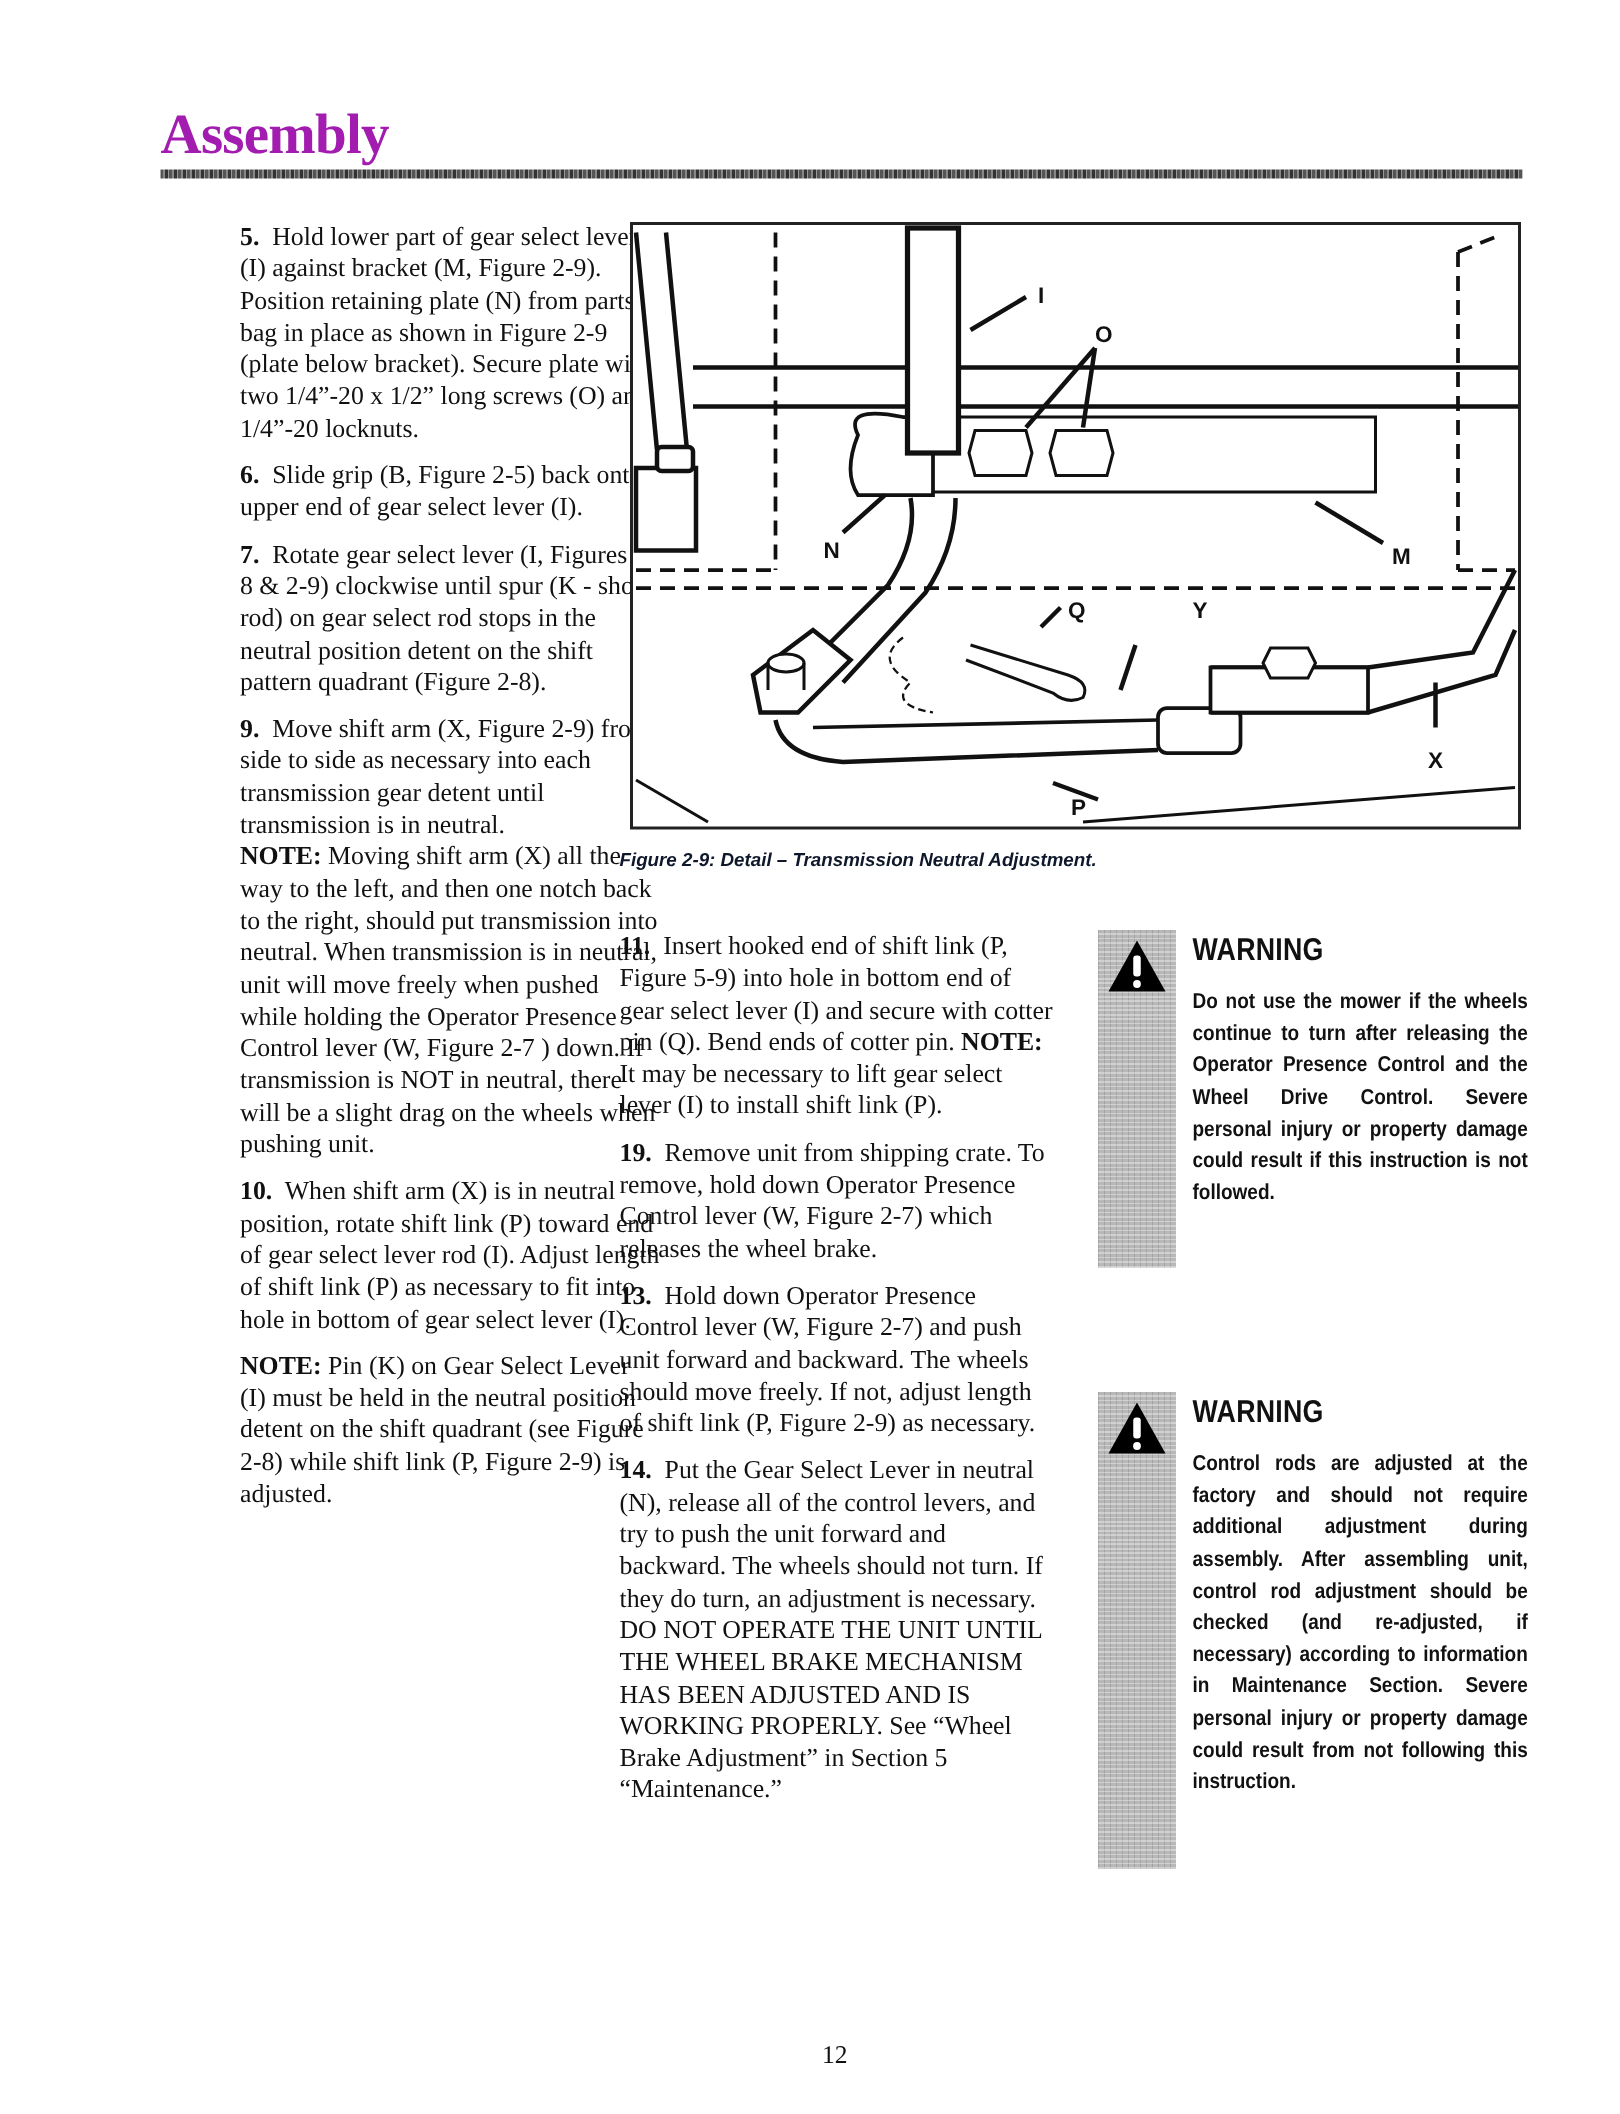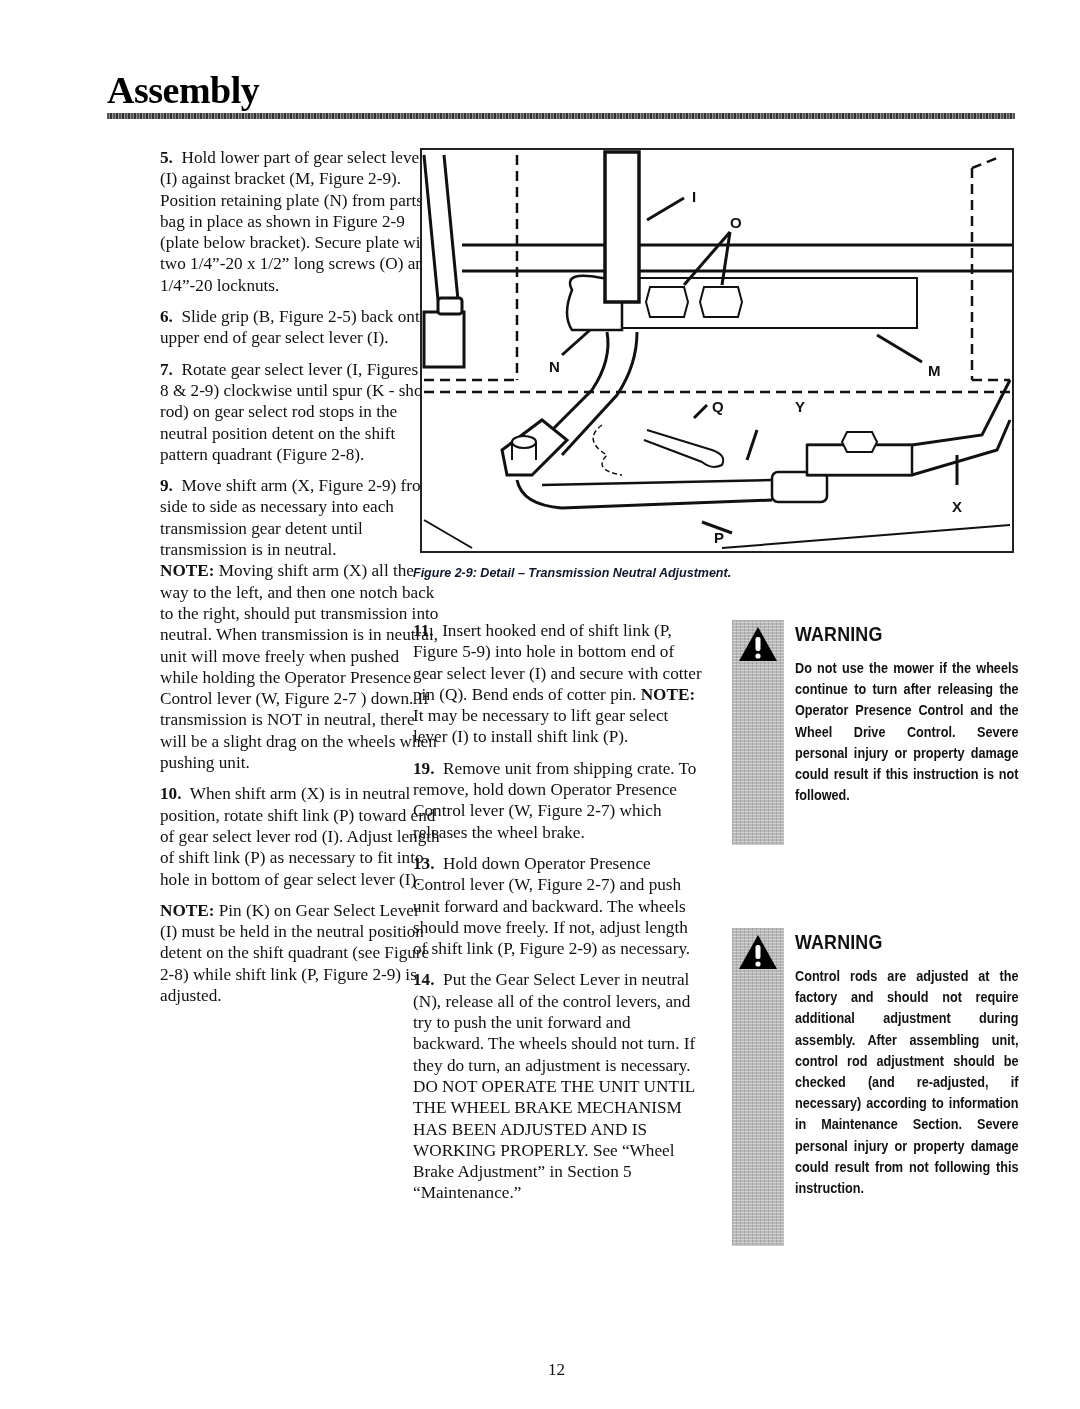--- a/index.html
+++ b/index.html
@@ -1,20 +1,20 @@
 <!DOCTYPE html>
 <html><head>
 <meta charset="utf-8">
 <style>
   html, body { margin: 0; padding: 0; background: #ffffff; }
   body { width: 1080px; height: 1409px; position: relative; overflow: hidden; color: #111; }
   .page-title {
     position: absolute; left: 107px; top: 68px;
     font-family: "Liberation Serif", serif; font-weight: bold; font-size: 38px;
-    letter-spacing: -0.5px; color: #000000; margin: 0;
+    letter-spacing: -0.5px; color: #a21caf; margin: 0;
   }
   .title-rule {
     position: absolute; left: 107px; top: 113px; width: 908px; height: 6px;
     background: repeating-linear-gradient(90deg, #555 0 2px, #888 2px 3px, #333 3px 5px, #999 5px 6px);
   }
   .col { position: absolute; font-family: "Liberation Serif", serif; font-size: 17.2px; line-height: 21.3px; color: #111; }
   .col p { margin: 0 0 10px 0; }
   .col b { font-weight: bold; }
   .col-left { left: 112px; top: 147px; width: 280px; margin-left: 48px; }
   .col-mid { left: 413px; top: 620px; width: 290px; }

